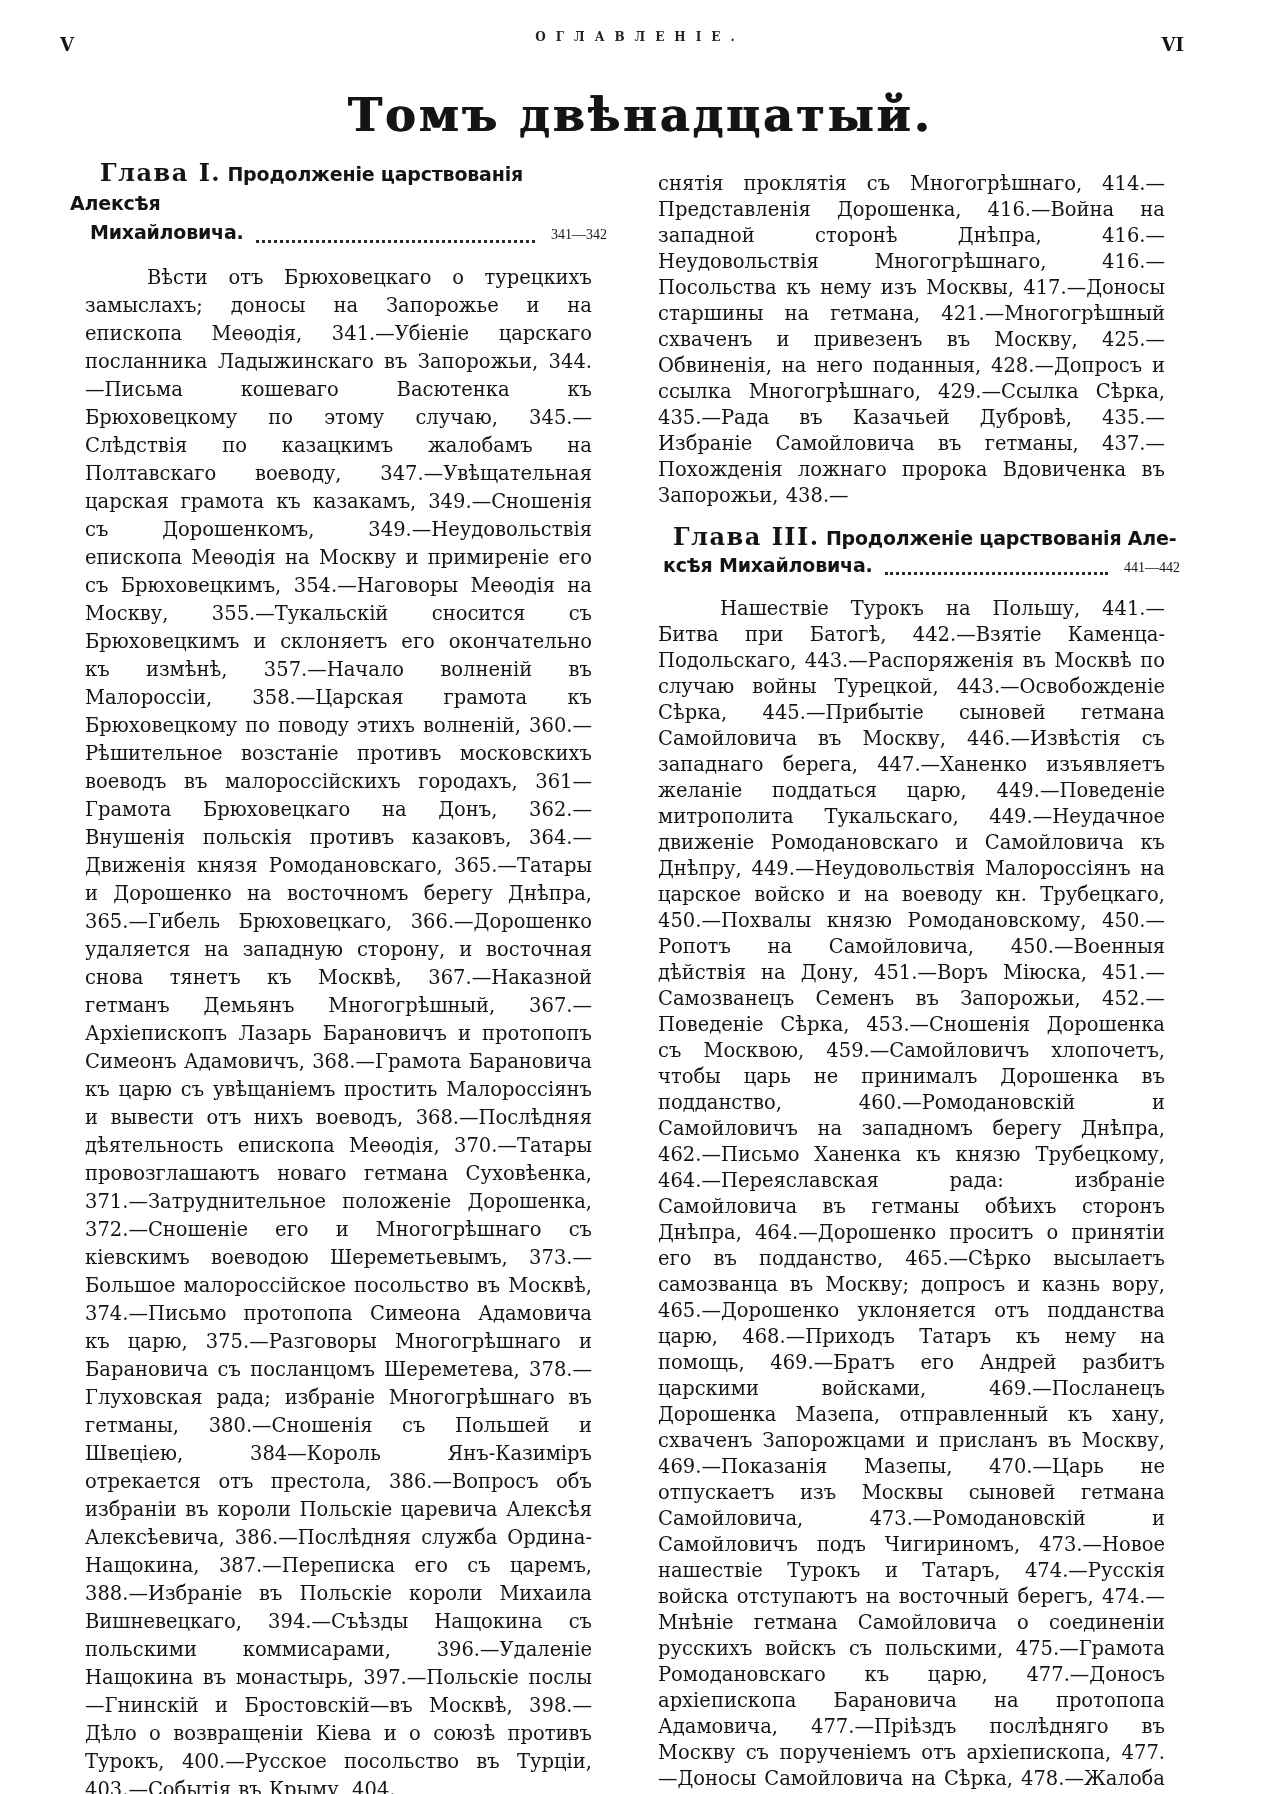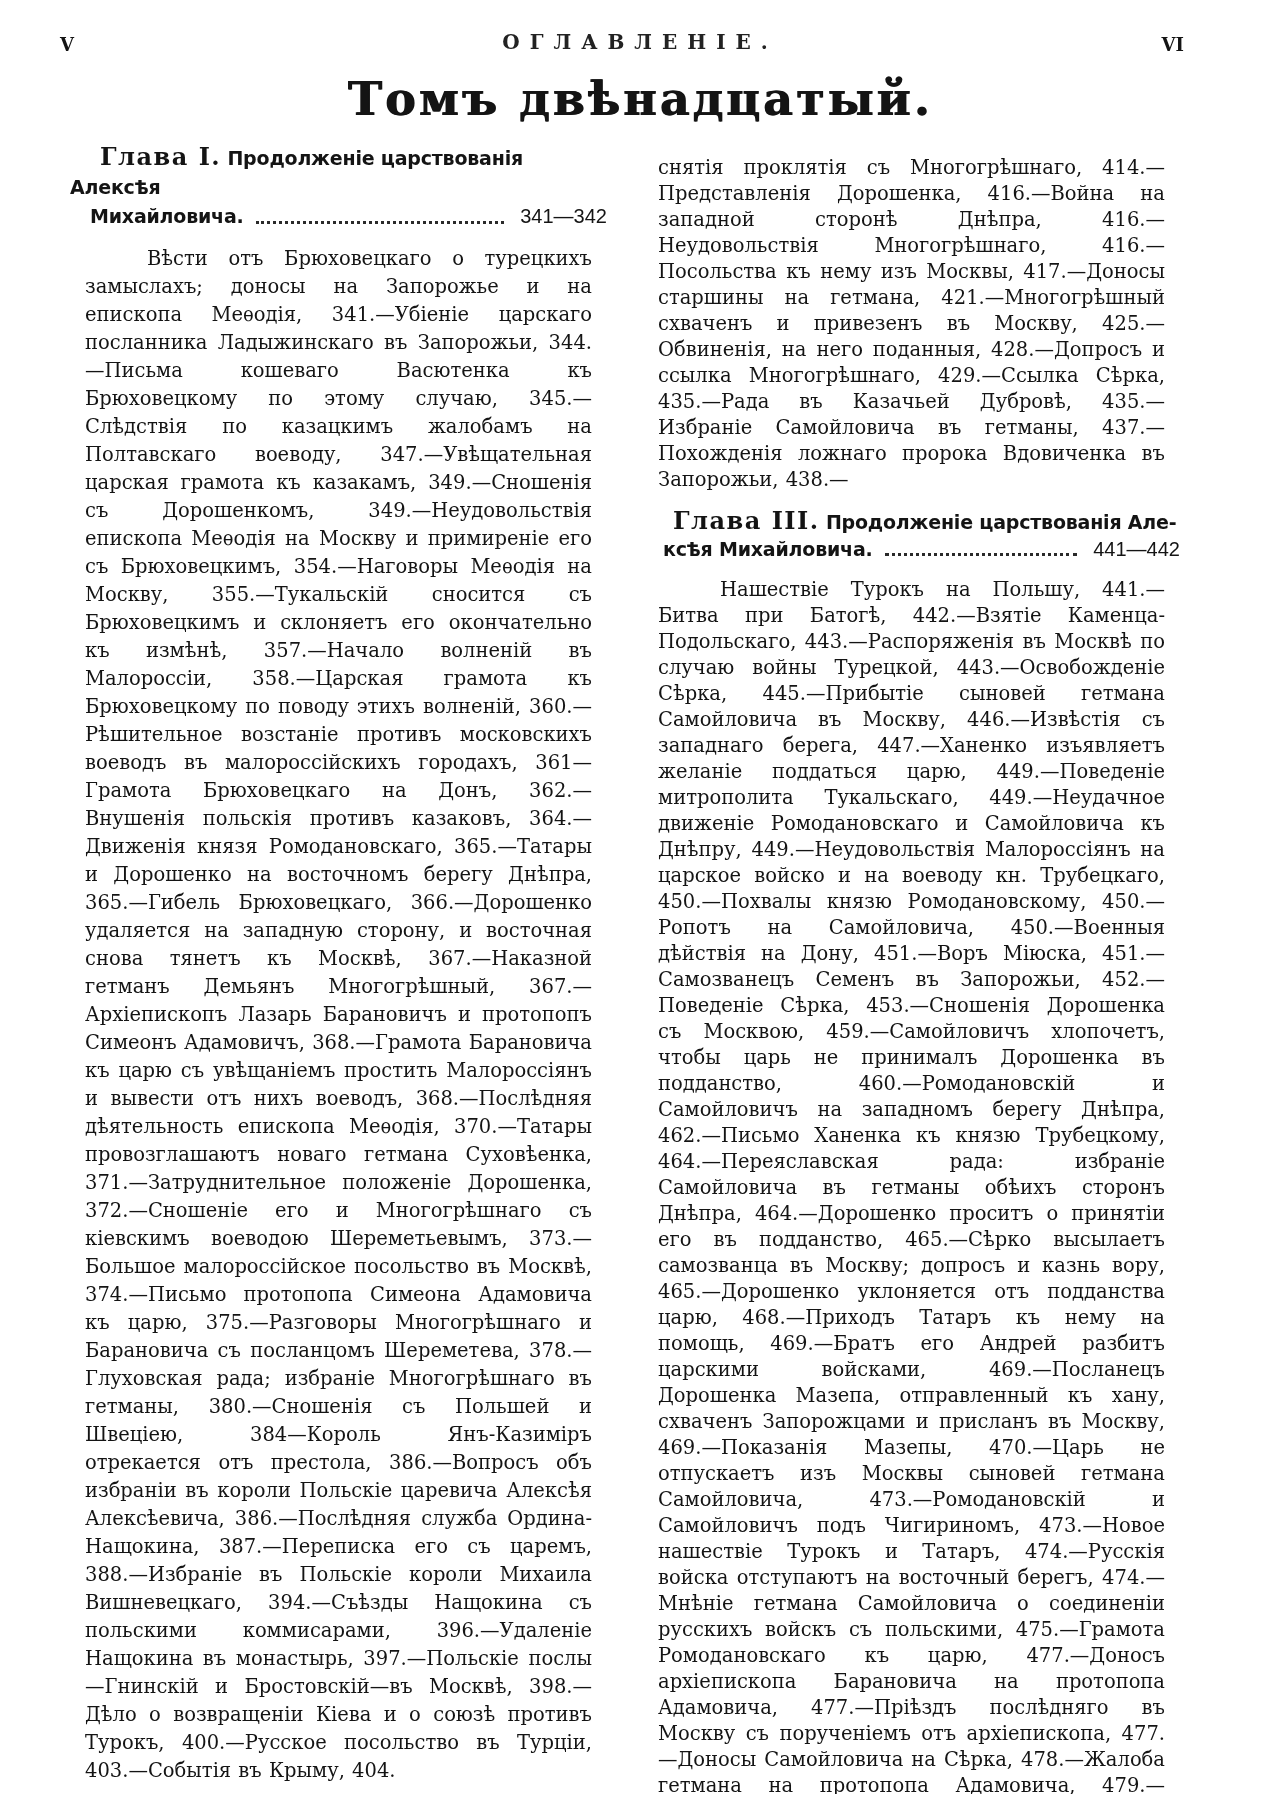--- a/index.html
+++ b/index.html
@@ -18,28 +18,28 @@
   .running-head { position: relative; height: 30px; }
   .folio {
     position: absolute; top: 4px;
     font-size: 18px; font-weight: 700;
     font-family: "DejaVu Serif", serif;
   }
   .folio-left  { left: 60px; }
   .folio-right { right: 96px; }
   .running-title {
     text-align: center;
-    font-size: 20px;
+    font-size: 12px;
     font-weight: 700;
     letter-spacing: 10px;
     color: #222;
   }
   
   .volume-title {
-    margin-top: 12px;
+    margin-top: 28px;
     text-align: center;
     font-size: 46px;
     font-weight: 700;
     letter-spacing: 3px;
     font-family: "DejaVu Serif", serif;
     text-shadow: 1px 0 0 currentColor;
     white-space: nowrap;
   }
   
   .columns {
@@ -87,22 +87,22 @@
   .chapter-line2 .chap-desc { flex: none; }
   .dot-leader {
     flex: 1;
     align-self: flex-end;
     margin: 0 6px 6px 2px;
     border-bottom: 3px dotted #2a2a2a;
     min-width: 30px;
   }
   .chap-pages {
     flex: none;
-    font-size: 20px;
-    font-family: Liberation Sans, sans-serif;
+    font-size: 14px;
+    font-family: Liberation Serif, serif;
     white-space: nowrap;
   }
 </style>
 </head>
 <body>
 
 <div class="page">
 
   <div class="running-head">
     <span class="folio folio-left">V</span>

